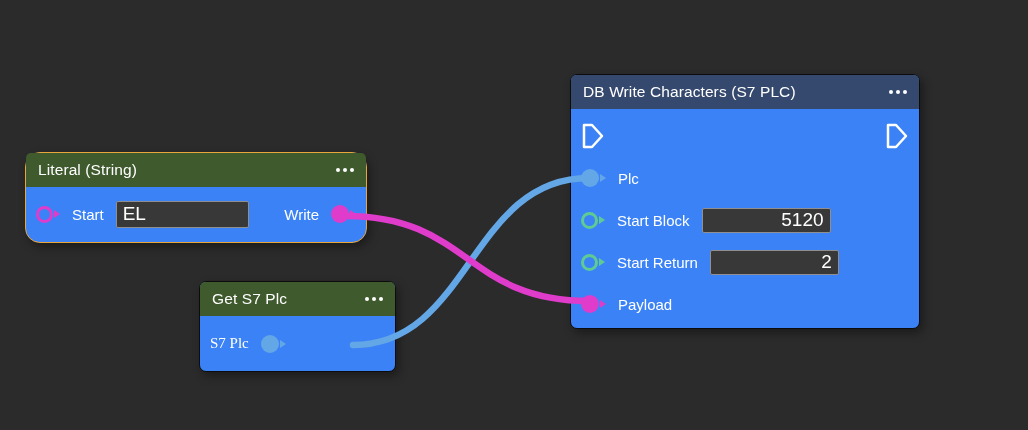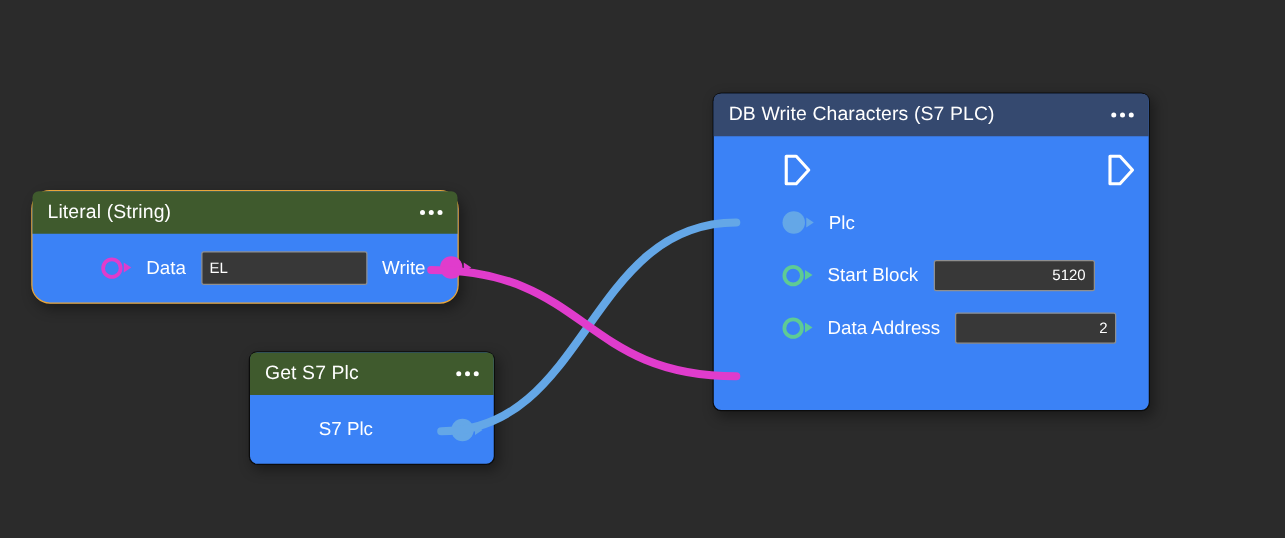--- a/index.html
+++ b/index.html
@@ -38,21 +38,21 @@
 
   .menu-dots {
     margin-left:auto;
     display:flex; gap:3px;
     align-items:center;
     cursor:pointer;
     padding:4px 0 4px 8px;
   }
   .menu-dots i { width:4px; height:4px; background:#ffffff; border-radius:50%; display:block; }
 
-  .node-body { box-sizing:border-box;padding-left:45px; }
+  .node-body { box-sizing:border-box; }
 
   .row {
     display:flex;
     align-items:center;
     padding:0 10px;
     gap:12px;
     font-size:15px;
   }
 
   
@@ -82,38 +82,38 @@
   .port.green   { color:#5ecb95; }
 
   .exec-pin { display:block; flex:none; cursor:pointer; }
 
   
   input.field {
     background:#383838;
     border:1px solid #8f8f8f;
     border-radius:2px;
     color:#ffffff;
-    font-size:12px;
+    font-size:19px;
     font-family:"Liberation Sans", sans-serif;
     padding:0 6px;
     height:25px;
     box-sizing:border-box;
     outline:none;
   }
 
   .lbl { white-space:nowrap; }
 
   
   #node-literal { left:25px; top:152px; width:342px; height:91px; }
   #node-literal .row { height:54px; }
   #node-literal input.field { width:133px; height:27px; }
   #node-literal .lbl-return { margin-left:auto; }
 
   #node-get { left:199px; top:281px; width:197px; height:91px; }
-  #node-get .row { height:55px; justify-content:space-between; padding-right:9px; }
+  #node-get .row { height:55px; justify-content:flex-start; padding-right:9px;font-family:Liberation Serif, serif; }
 
   #node-db { left:570px; top:74px; width:350px; height:255px; }
   #node-db .node-body { padding-top:6px; }
   #node-db .row { height:42px; }
   #node-db .row-exec { justify-content:space-between; }
   #node-db input.field { width:129px;text-align:right; }
   #node-db .in-start { width:130px; }
 
   
   #wire-layer {
@@ -135,21 +135,21 @@
         <i></i>
         <i></i>
       </span>
   </div>
   <div class="node-body">
     <div class="row">
       <span class="port magenta">
           <i class="ring"></i>
           <i class="arr"></i>
         </span>
-      <span class="lbl">Data</span>
+      <span class="lbl">Start</span>
       <input class="field" type="text" value="EL" style="">
       <span class="lbl lbl-return">Write</span>
       <span class="port magenta">
           <i class="dot"></i>
           <i class="arr"></i>
         </span>
     </div>
   </div>
 </div>
 
@@ -204,22 +204,29 @@
           <i class="arr"></i>
         </span>
       <span class="lbl">Start Block</span>
       <input class="field" type="text" value="5120" style="">
     </div>
     <div class="row">
       <span class="port green">
           <i class="ring"></i>
           <i class="arr"></i>
         </span>
-      <span class="lbl">Data Address</span>
+      <span class="lbl">Start Return</span>
       <input class="field in-start" type="text" value="2" style="">
+    </div>
+    <div class="row">
+      <span class="port magenta">
+          <i class="dot"></i>
+          <i class="arr"></i>
+        </span>
+      <span class="lbl">Payload</span>
     </div>
   </div>
 </div>
 
 <svg id="wire-layer">
   <path d="M 353 345 C 470 345 470 178 589 178" stroke="#64a7e7"></path>
   <path d="M 345 216 C 470 216 465 301 589 301" stroke="#e03ccc"></path>
 </svg>
 
 </body></html>

